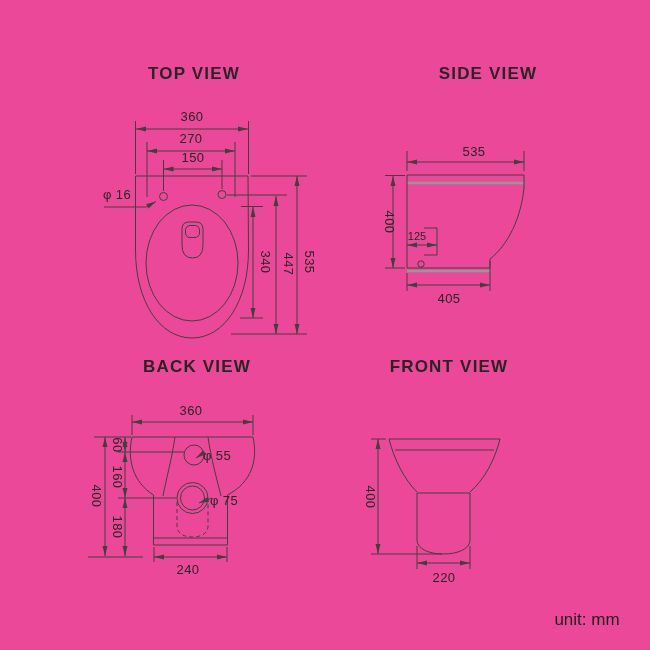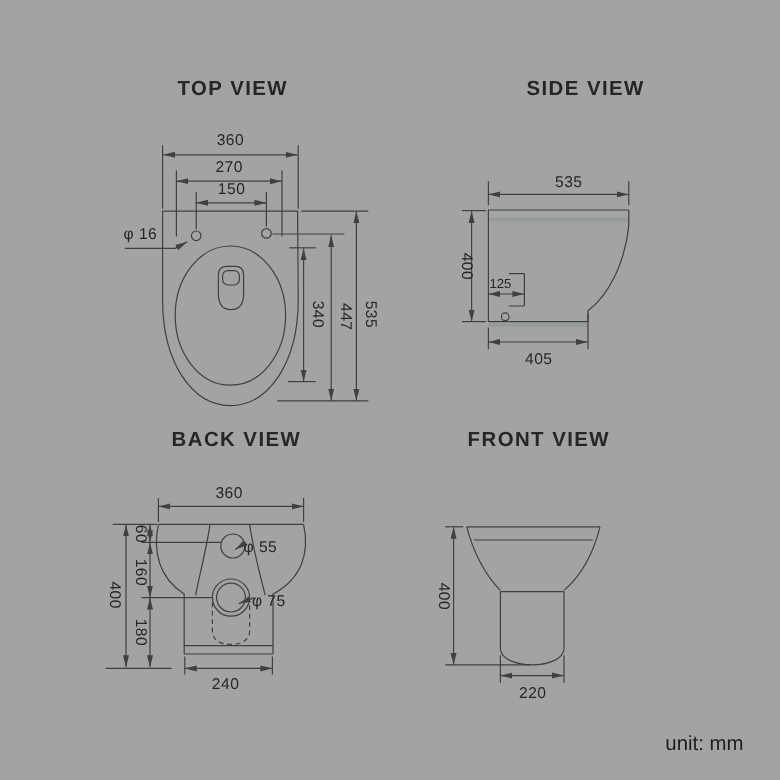--- a/index.html
+++ b/index.html
@@ -1,16 +1,16 @@
 <!DOCTYPE html>
 <html><head>
 <meta charset="utf-8">
 <style>
   html,body{margin:0;padding:0;background:#ffffff;}
-  .canvas{position:relative;width:650px;height:650px;background:#a3a3a3;overflow:hidden;
+  .canvas{position:relative;width:650px;height:650px;background:#ec4899;overflow:hidden;
           font-family:"Liberation Sans", sans-serif;}
   svg{position:absolute;left:0;top:0;}
   .ln{stroke:#404040;stroke-width:1;fill:none;stroke-linecap:butt;}
   .thick{stroke:#949a9c;stroke-width:2.6;fill:none;}
   .dashed{stroke:#404040;stroke-width:1;fill:none;stroke-dasharray:4 3;}
   .t{font-size:13px;fill:#262626;letter-spacing:.4px;}
   .tsm{font-size:11px;fill:#262626;}
   .title{font-size:17px;font-weight:bold;fill:#262626;letter-spacing:1.2px;}
   .unit{font-size:17px;fill:#1d1d1d;}
   text{font-family:"Liberation Sans", sans-serif;}

